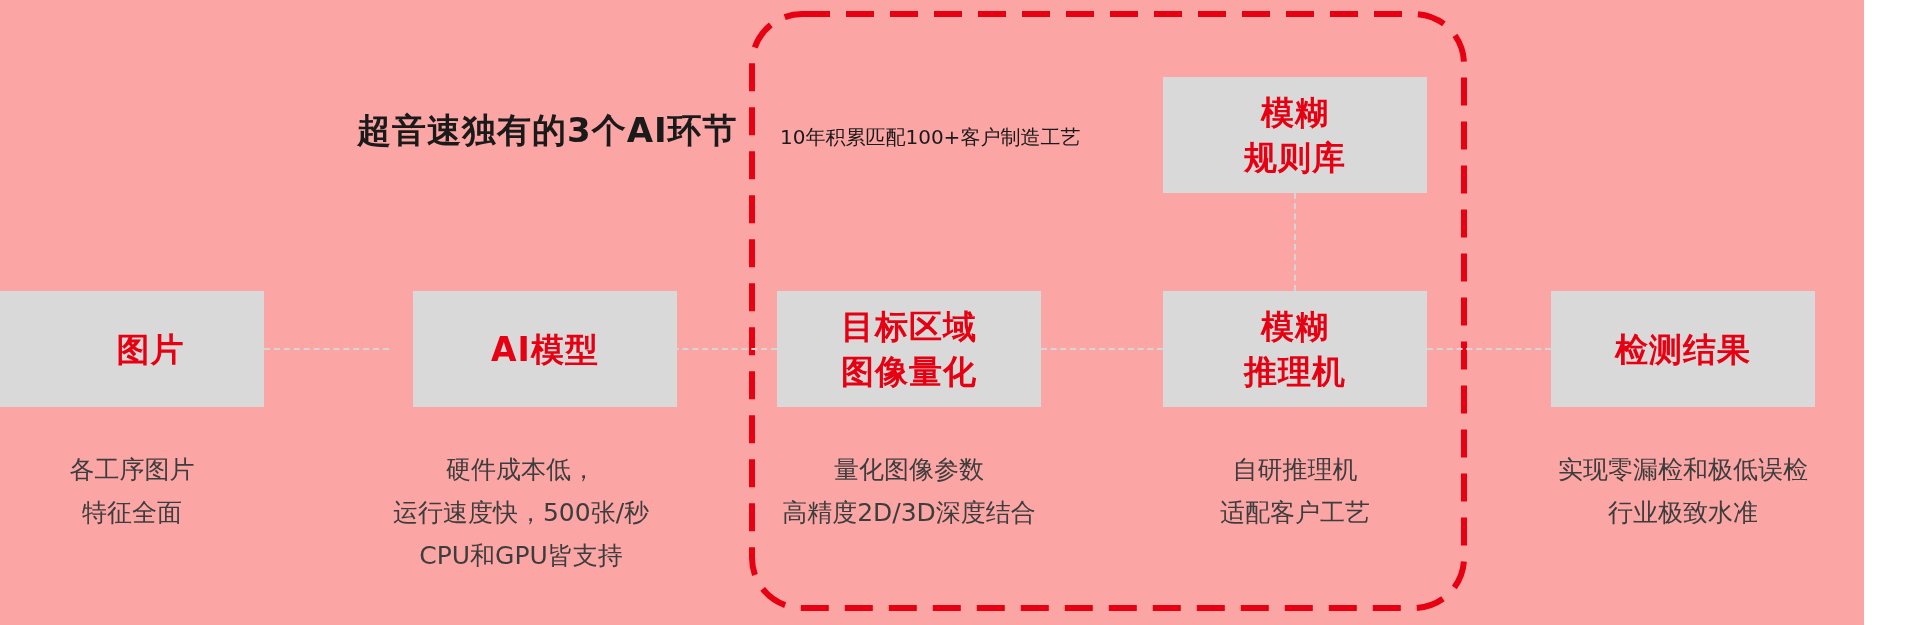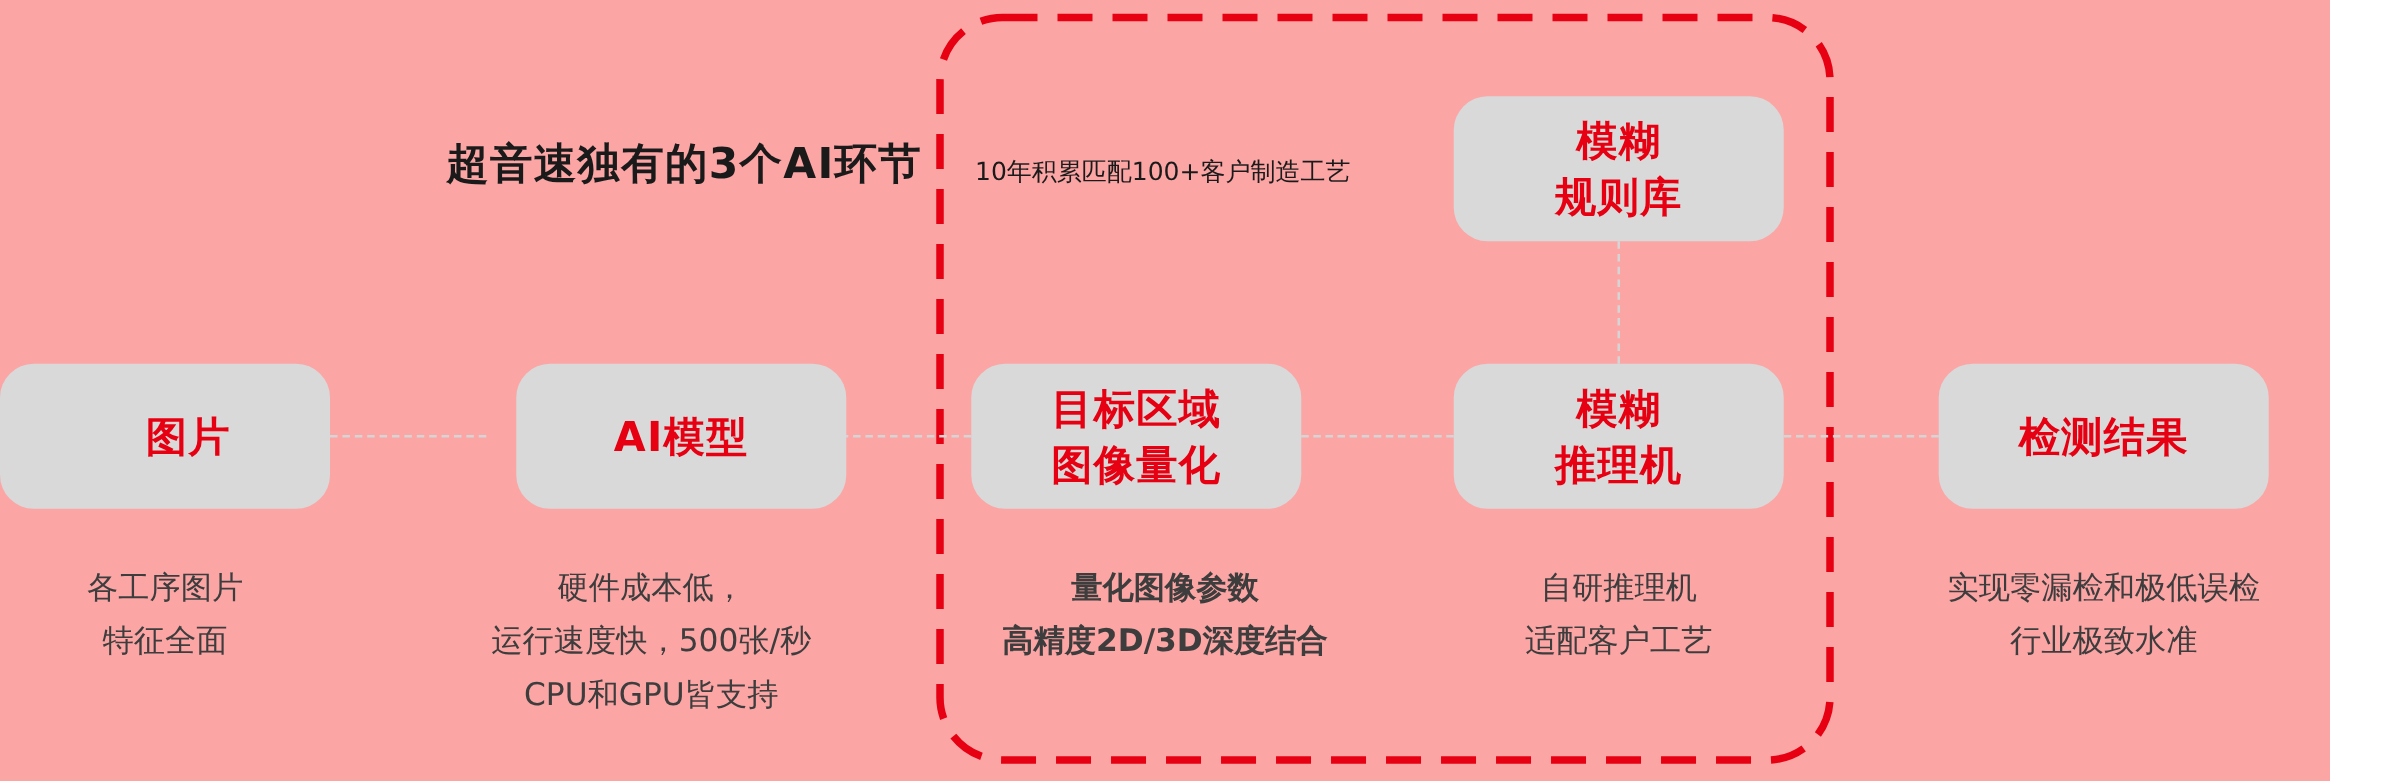--- a/index.html
+++ b/index.html
@@ -47,21 +47,20 @@
     color: #e60012;
     font-size: 33px;
     font-weight: bold;
     line-height: 45px;
     letter-spacing: 1px;
     display: flex;
     flex-direction: column;
     align-items: center;
     justify-content: center;
     text-align: center;
-    border-radius: 27px;
   }
   .b1 { left: 0; padding-left: 37px; }
   .b2 { left: 389px; margin-left: 24px; }
   .b3 { left: 777px; }
   .b4 { left: 1163px; }
   .b5 { left: 1551px; }
   .rule { left: 1163px; top: 77px; }
   .connector.h {
     position: absolute;
     top: 348px;
@@ -85,21 +84,21 @@
     top: 448px;
     width: 300px;
     text-align: center;
     font-size: 25px;
     color: #3d3d3d;
     line-height: 43px;
     white-space: nowrap;
   }
   .d1 { left: -18px; }
   .d2 { left: 371px; }
-  .d3 { left: 782px; font-weight: bold; }
+  .d3 { left: 759px; }
   .d4 { left: 1145px; }
   .d5 { left: 1533px; }
 </style>
 </head>
 <body>
 
 <div class="canvas">
 
   <div class="title">超音速独有的3个AI环节</div>
 

